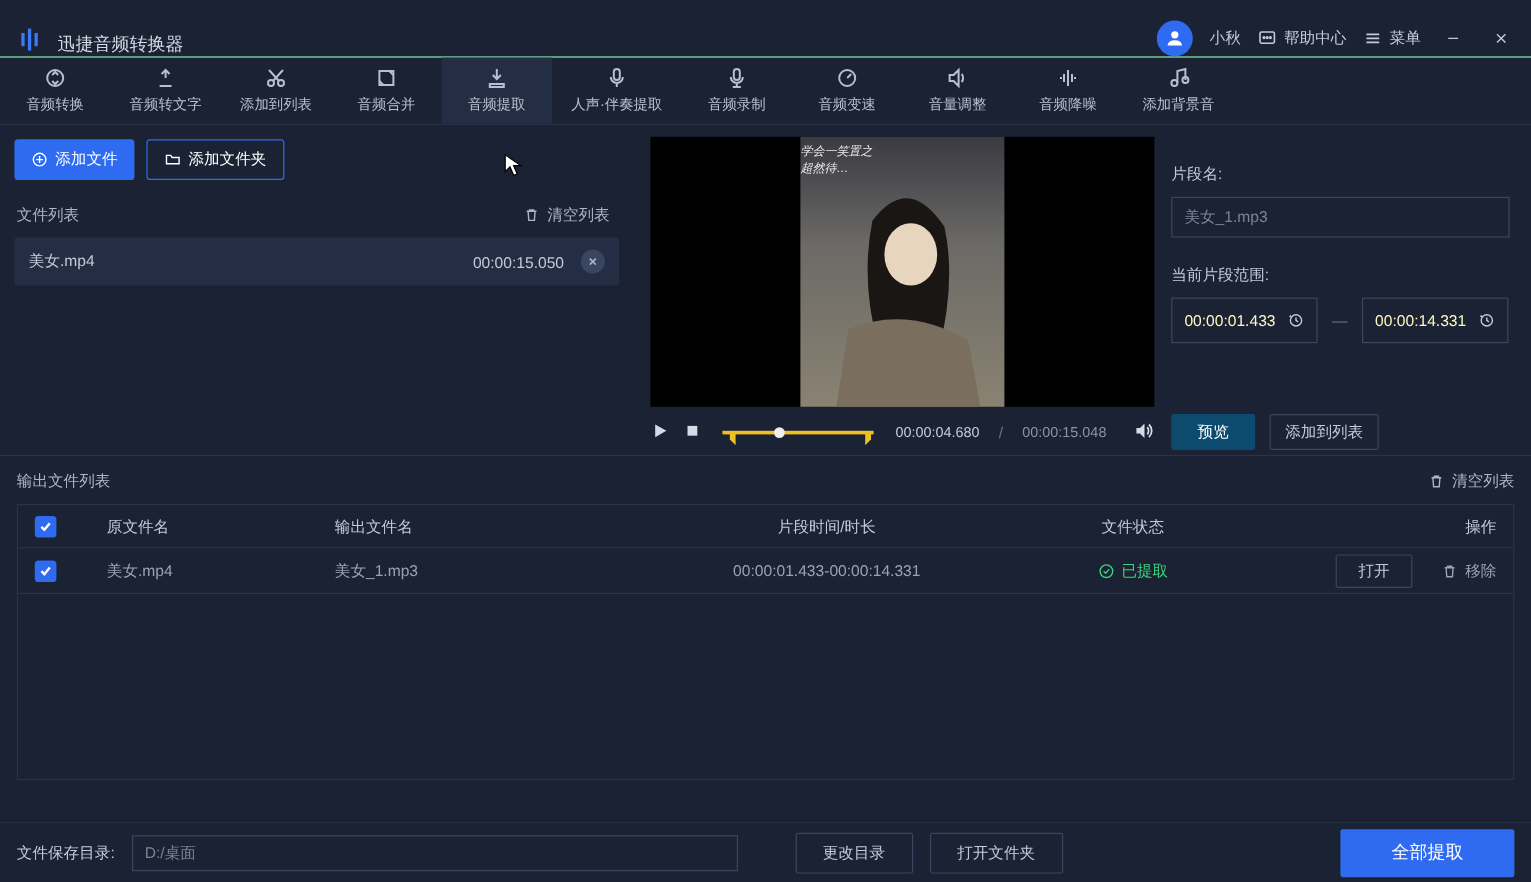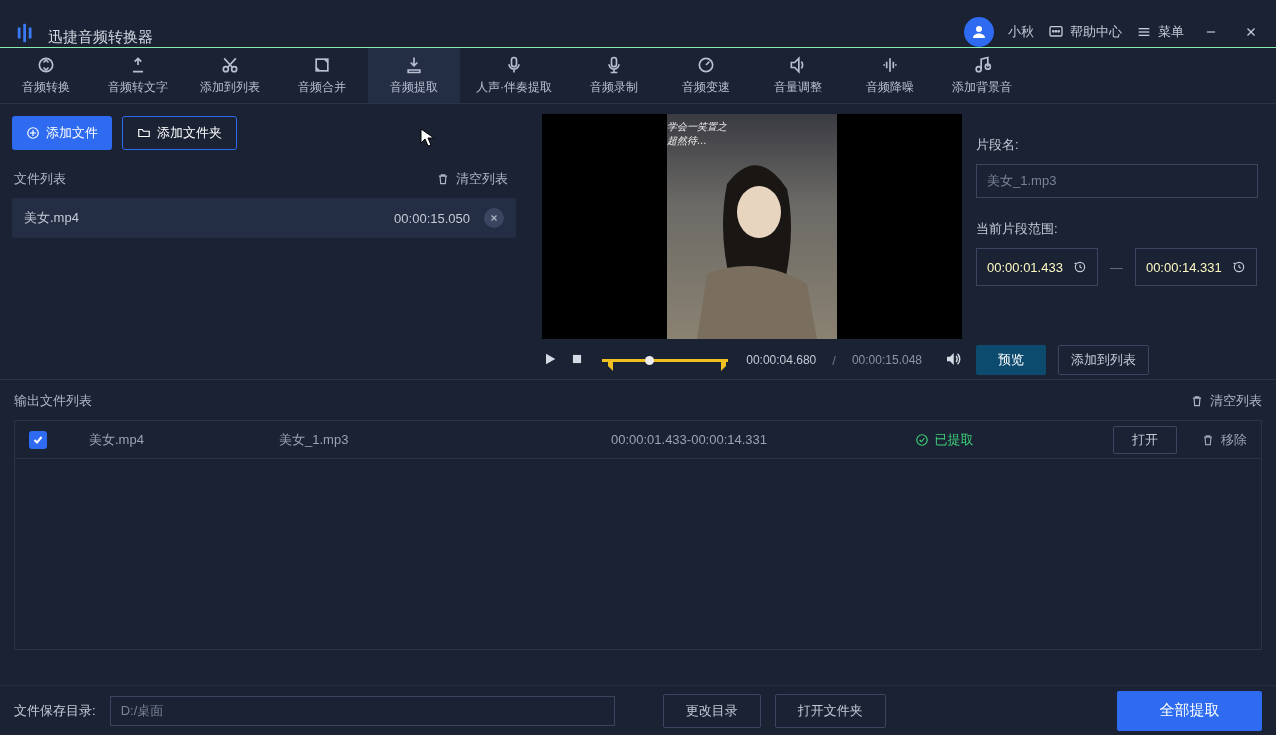--- a/index.html
+++ b/index.html
@@ -358,20 +358,36 @@
   <div class="out-header">
     <span>输出文件列表</span>
     <div class="clear-btn">
       <svg width="14" height="14" viewBox="0 0 24 24" fill="none" stroke="#aeb6c6" stroke-width="2">
           <path d="M5 7h14M9 7V5h6v2M7 7l1 13h8l1-13"></path>
         </svg>
       <span>清空列表</span>
     </div>
   </div>
   <div class="out-table">
+    <div class="out-thead">
+      <div class="col-chk">
+          <div class="chk">
+            <svg width="12" height="12" viewBox="0 0 24 24" stroke="#fff" stroke-width="4" fill="none">
+              <path d="M5 12l5 5 9-11"></path>
+            </svg>
+          </div>
+        </div>
+      <div class="col-src">原文件名</div>
+      <div class="col-out">输出文件名</div>
+      <div class="col-time">片段时间/时长</div>
+      <div class="col-state">文件状态</div>
+      <div class="col-act" style="justify-content:flex-end">
+          <span>操作</span>
+        </div>
+    </div>
     <div class="out-row">
       <div class="col-chk">
           <div class="chk">
             <svg width="12" height="12" viewBox="0 0 24 24" stroke="#fff" stroke-width="4" fill="none">
               <path d="M5 12l5 5 9-11"></path>
             </svg>
           </div>
         </div>
       <div class="col-src">美女.mp4</div>
       <div class="col-out">美女_1.mp3</div>

